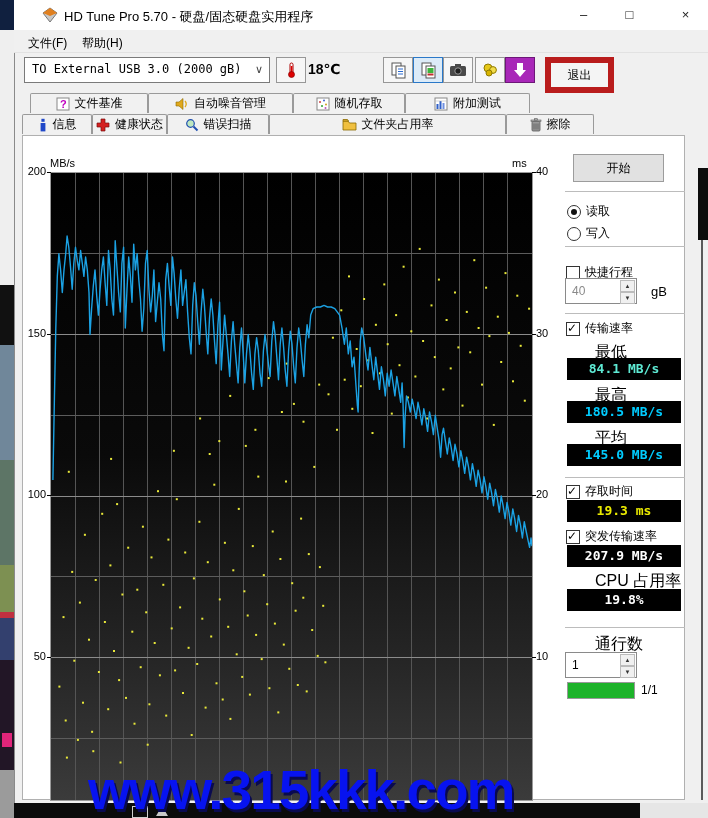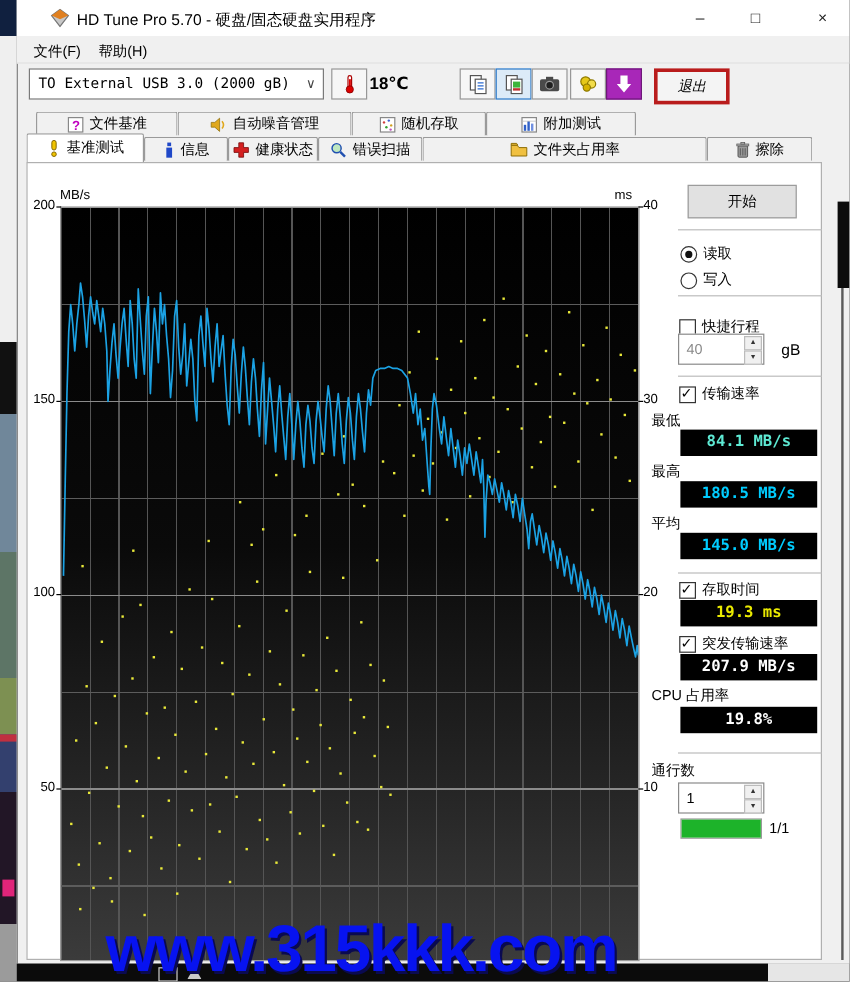--- a/index.html
+++ b/index.html
@@ -15,21 +15,21 @@
   .winbtn{position:absolute;top:0;width:45px;height:30px;text-align:center;line-height:30px;font-size:13px;color:#222;}
   #menubar{position:absolute;left:14px;top:30px;width:694px;height:22px;background:#f0f0f0;border-bottom:1px solid #e2e2e2;}
   .menu-item{position:absolute;top:3px;padding:2px 6px;font-size:12px;}
   
   #combo{position:absolute;left:24px;top:57px;width:244px;height:24px;background:#fff;border:1px solid #7a7a7a;}
   #combo .val{position:absolute;left:7px;top:4px;font-family:"DejaVu Sans Mono",monospace;font-size:12px;white-space:nowrap;}
   #combo .chev{position:absolute;right:6px;top:5px;color:#444;font-size:11px;}
   .tbtn{position:absolute;top:57px;width:28px;height:24px;background:#f6f6f6;border:1px solid #979797;display:flex;align-items:center;justify-content:center;}
   .tbtn.sel{border:1px solid #2a78c8;background:#dcebf8;}
   #temp-label{position:absolute;left:308px;top:61px;font-weight:bold;font-size:14px;}
-  #exit-btn{position:absolute;left:545px;top:57px;width:57px;height:24px;background:#f4f4f4;border:3px solid #b91c1c;text-align:center;line-height:24px;font-size:12px;font-style:italic;}
+  #exit-btn{position:absolute;left:545px;top:57px;width:57px;height:24px;background:#f4f4f4;border:6px solid #b91c1c;text-align:center;line-height:24px;font-size:12px;}
   
   .tabrow{position:absolute;display:flex;}
   .tab{height:20px;border:1px solid #9a9a9a;border-bottom:none;border-radius:2px 2px 0 0;background:#f1f1f1;
        display:flex;align-items:center;justify-content:center;gap:5px;font-size:12px;box-sizing:border-box;}
   .tab.active{background:#fff;height:24px;margin-top:-3px;z-index:5;}
   
   #pane{position:absolute;left:22px;top:135px;width:663px;height:665px;background:#fff;border:1px solid #b0b0b0;box-sizing:border-box;z-index:1;}
   
   #plot-wrap{position:absolute;left:50px;top:172px;width:481px;height:627px;
              background:linear-gradient(#000 0%,#0a0a0a 45%,#262626 78%,#3b3b3b 100%);
@@ -41,21 +41,21 @@
   .tickmark{position:absolute;width:4px;height:1px;background:#000;z-index:3;}
   
   .sep{position:absolute;left:565px;width:120px;height:1px;background:#bcbcbc;z-index:2;}
   #start-btn{position:absolute;left:573px;top:154px;width:89px;height:26px;background:#e1e1e1;border:1px solid #9c9c9c;
              text-align:center;line-height:26px;font-size:12px;z-index:2;}
   .ctl-row{position:absolute;display:flex;align-items:center;gap:5px;z-index:2;}
   .radio{width:12px;height:12px;border:1px solid #333;border-radius:50%;background:#fff;position:relative;flex:none;}
   .radio.on::after{content:"";position:absolute;left:3px;top:3px;width:6px;height:6px;background:#111;border-radius:50%;}
   .cb{width:12px;height:12px;border:1px solid #333;background:#fff;position:relative;flex:none;}
   .cb.on::after{content:"✓";position:absolute;left:0px;top:-1px;font-size:12px;font-weight:bold;line-height:12px;}
-  .plabel{position:absolute;left:543px;font-size:12px;z-index:2;white-space:nowrap;}
+  .plabel{position:absolute;left:595px;font-size:16px;z-index:2;white-space:nowrap;}
   .vbox{position:absolute;left:567px;width:114px;height:22px;background:#000;text-align:center;line-height:22px;
         font-family:"DejaVu Sans Mono",monospace;font-weight:bold;font-size:13px;z-index:2;}
   .spin{position:absolute;left:565px;width:72px;height:26px;background:#fff;border:1px solid #8a8a8a;box-sizing:border-box;z-index:2;}
   .spin .sval{position:absolute;left:6px;top:5px;font-size:12px;}
   .spin .btns{position:absolute;right:1px;top:1px;width:15px;height:22px;display:flex;flex-direction:column;}
   .spin .btns div{flex:1;background:#f0f0f0;border:1px solid #bbb;font-size:6px;line-height:10px;text-align:center;color:#333;}
   #progress{position:absolute;left:567px;top:682px;width:66px;height:15px;border:1px solid #999;background:#fff;z-index:2;}
   #progress .fill{height:100%;background:#1db32a;}
   #progress-label{position:absolute;left:641px;top:683px;font-size:12px;z-index:2;}
   
@@ -211,47 +211,38 @@
             <rect x="5.5" y="4" width="2" height="8" fill="#3060c8"></rect>
             <rect x="8.5" y="6" width="2" height="6" fill="#7090e0"></rect>
             <line x1="1" y1="4" x2="13" y2="4" stroke="#bbb" stroke-width="0.6"></line>
           </svg>
         </span>
       <span>附加测试</span>
     </div>
   </div>
 
   <div class="tabrow" style="left:22px;top:114px;z-index:4;">
-    <div class="tab active" style="width:98px;">
-      <span class="icon">
-          <svg width="12" height="15" viewBox="0 0 12 15">
-            <rect x="4.2" y="1" width="3.6" height="8" rx="1.8" fill="#f0c400" stroke="#806200" stroke-width="0.8"></rect>
-            <circle cx="6" cy="12.5" r="1.9" fill="#f0c400" stroke="#806200" stroke-width="0.8"></circle>
-          </svg>
-        </span>
-      <span>基准测试</span>
-    </div>
     <div class="tab" style="width:70px;">
       <span class="icon">
           <svg width="10" height="14" viewBox="0 0 10 14">
             <rect x="3.4" y="0.8" width="3.2" height="3" fill="#2048c8"></rect>
             <rect x="2.6" y="5" width="4.8" height="8.4" fill="#2048c8"></rect>
           </svg>
         </span>
       <span>信息</span>
     </div>
     <div class="tab" style="width:75px;">
       <span class="icon">
           <svg width="14" height="14" viewBox="0 0 14 14">
             <polygon points="5,1 9,1 9,5 13,5 13,9 9,9 9,13 5,13 5,9 1,9 1,5 5,5" fill="#d42020" stroke="#7a0e0e" stroke-width="0.7"></polygon>
           </svg>
         </span>
       <span>健康状态</span>
     </div>
-    <div class="tab" style="width:87px;">
+    <div class="tab" style="width:102px;">
       <span class="icon">
           <svg width="14" height="14" viewBox="0 0 14 14">
             <circle cx="5.5" cy="5.5" r="3.8" fill="#bfe8c0" stroke="#2050b0" stroke-width="1.2"></circle>
             <line x1="8.5" y1="8.5" x2="12.5" y2="12.5" stroke="#2050b0" stroke-width="2"></line>
           </svg>
         </span>
       <span>错误扫描</span>
     </div>
     <div class="tab" style="width:237px;">
       <span class="icon">

